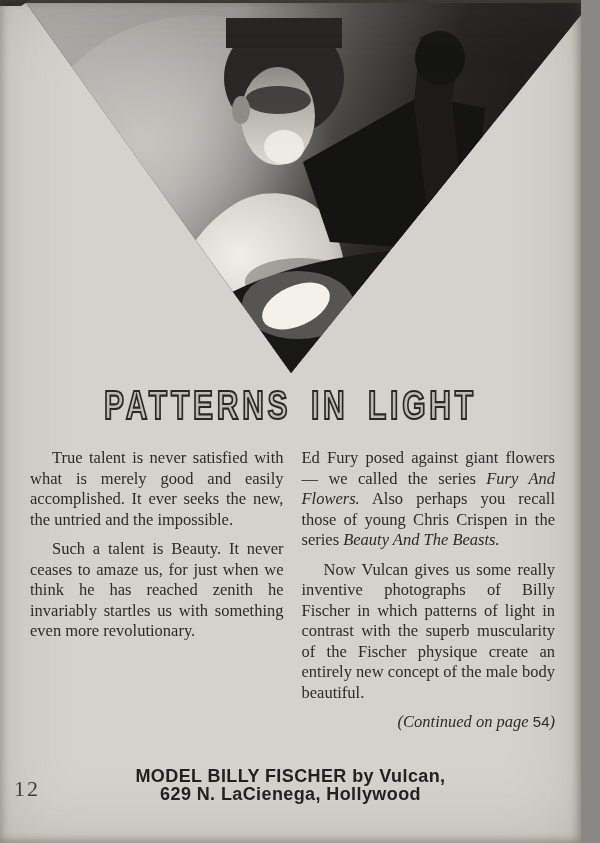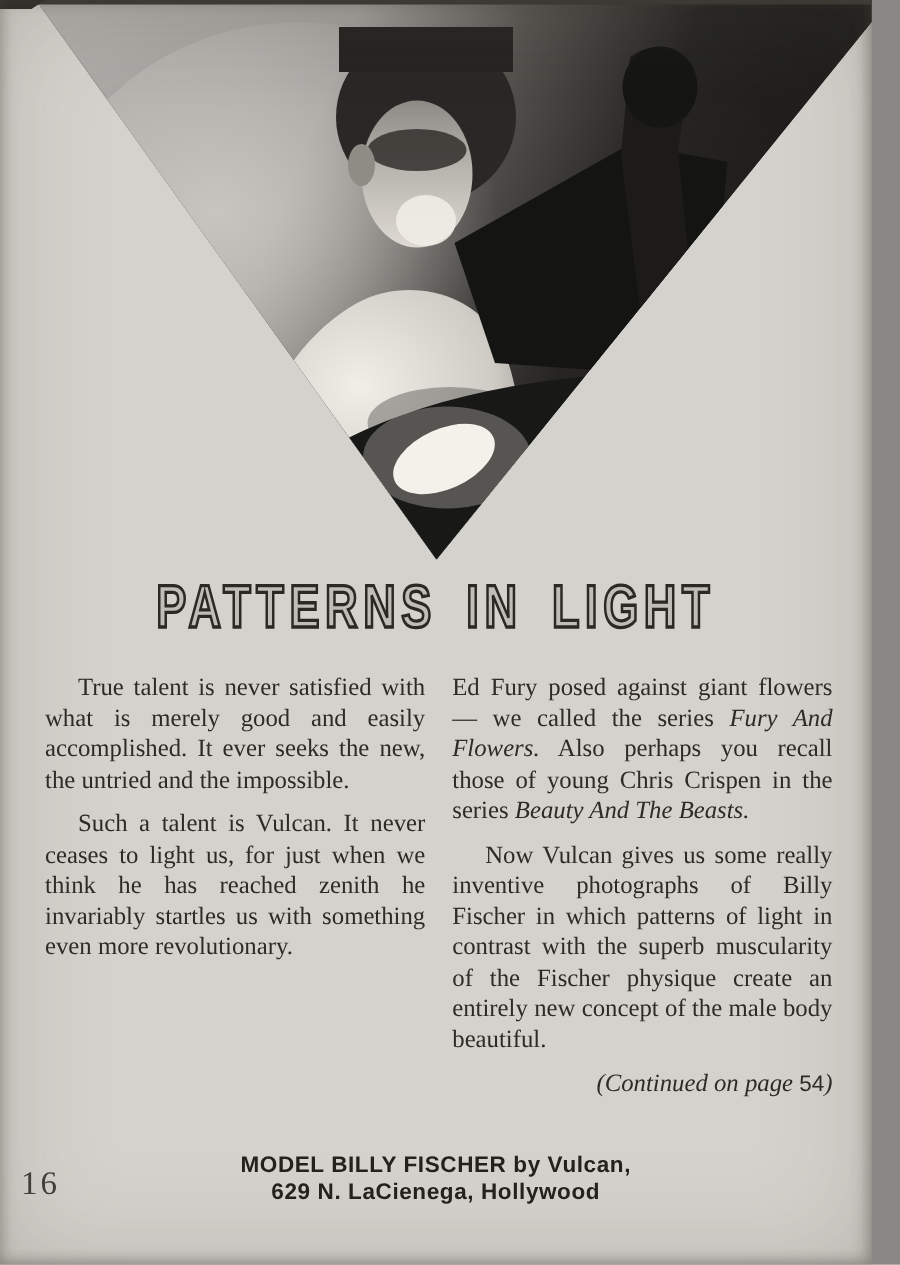--- a/index.html
+++ b/index.html
@@ -88,21 +88,21 @@
     font-style: normal;
     font-size: 15px;
   }
   
   .caption {
     position: absolute; top: 768px; left: 0;
     width: 100%;
     text-align: center;
     font-family: "Liberation Sans", sans-serif;
     font-weight: 700;
-    font-size: 15px;
+    font-size: 18px;
     line-height: 17.5px;
     letter-spacing: 0.4px;
     color: #23221f;
   }
   .page-number {
     position: absolute; top: 776px; left: 14px;
     font-family: "Liberation Serif", serif;
     font-size: 22px;
     letter-spacing: 2px;
     color: #3f3d38;
@@ -166,29 +166,29 @@
   <div class="scan-edge-top"></div>
   <div class="corner-mark"></div>
 
   <div class="title-row">
     <h1 class="title">PATTERNS IN LIGHT</h1>
   </div>
 
   <div class="columns">
     <div class="col">
         <p class="indent"><span>True talent is never satisfied with what is merely good and easily accomplished. It ever seeks the new, the untried and the impossible.</span></p>
-        <p class="indent"><span>Such a talent is Vulcan. It never ceases to light us, for just when we think he has reached zenith he invariably startles us with something even more revolutionary.</span></p>
+        <p class="indent"><span>Such a talent is Beauty. It never ceases to amaze us, for just when we think he has reached zenith he invariably startles us with something even more revolutionary.</span></p>
       </div>
     <div class="col">
         <p><span>Ed Fury posed against giant flowers — we called the series </span><em>Fury And Flowers.</em><span> Also perhaps you recall those of young Chris Crispen in the series </span><em>Beauty And The Beasts.</em></p>
         <p class="indent"><span>Now Vulcan gives us some really inventive photographs of Billy Fischer in which patterns of light in contrast with the superb muscularity of the Fischer physique create an entirely new concept of the male body beautiful.</span></p>
         <p class="center"><em>(Continued on page </em><span class="sans">54</span><em>)</em></p>
       </div>
   </div>
 
   <div class="caption">
     <div>MODEL BILLY FISCHER by Vulcan,</div>
     <div>629 N. LaCienega, Hollywood</div>
   </div>
 
-  <div class="page-number">16</div>
+  <div class="page-number">12</div>
 
 </div>
 
 </body></html>

